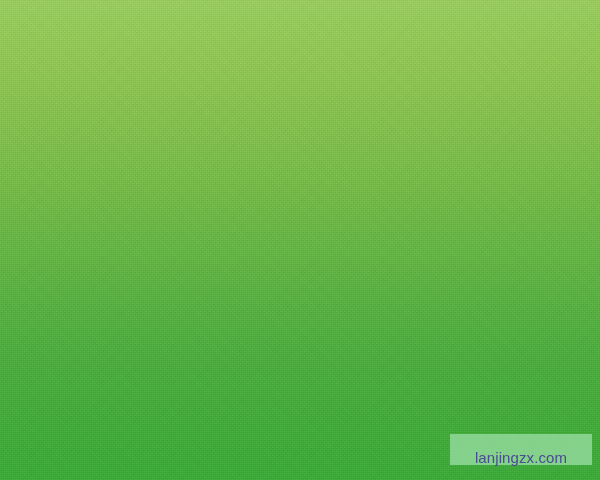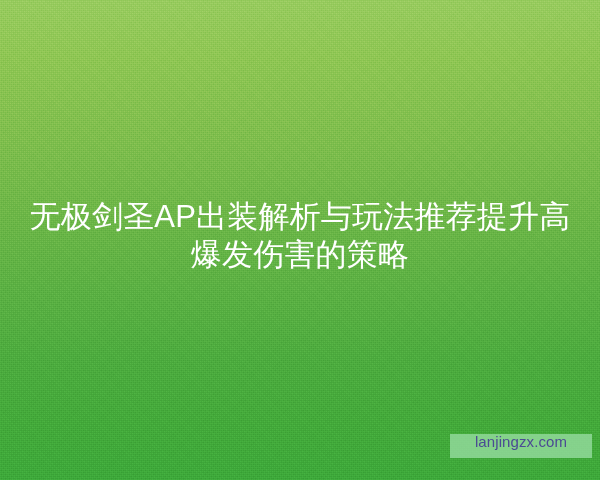--- a/index.html
+++ b/index.html
@@ -65,42 +65,41 @@
     font-weight: 400;
     letter-spacing: 0.2px;
     font-family: "Liberation Sans", "DejaVu Sans", sans-serif;
   }
 
   #watermark-badge {
     position: absolute;
     left: 450px;
     top: 434px;
     width: 142px;
-    height: 24px;
+    height: 31px;
     background: rgba(150, 220, 160, 0.80);
     display: flex;
-    align-items: flex-start;
+    align-items: flex-end;
     justify-content: center;
   }
 
   #watermark-text {
     color: #4b4b93;
     font-size: 15px;
     line-height: 1;
     letter-spacing: 0.1px;
     font-family: "Liberation Sans", "DejaVu Sans", sans-serif;
     white-space: nowrap;
   }
 </style>
 </head>
 <body>
 
 <div id="poster">
 
   <div id="grain"></div>
 
-  <div id="title">无极剑圣AP出装解析与玩法推荐提升高爆发伤害的策略</div>
 
   <div id="watermark-badge">
     <span id="watermark-text">lanjingzx.com</span>
   </div>
 
 </div>
 
 </body></html>

